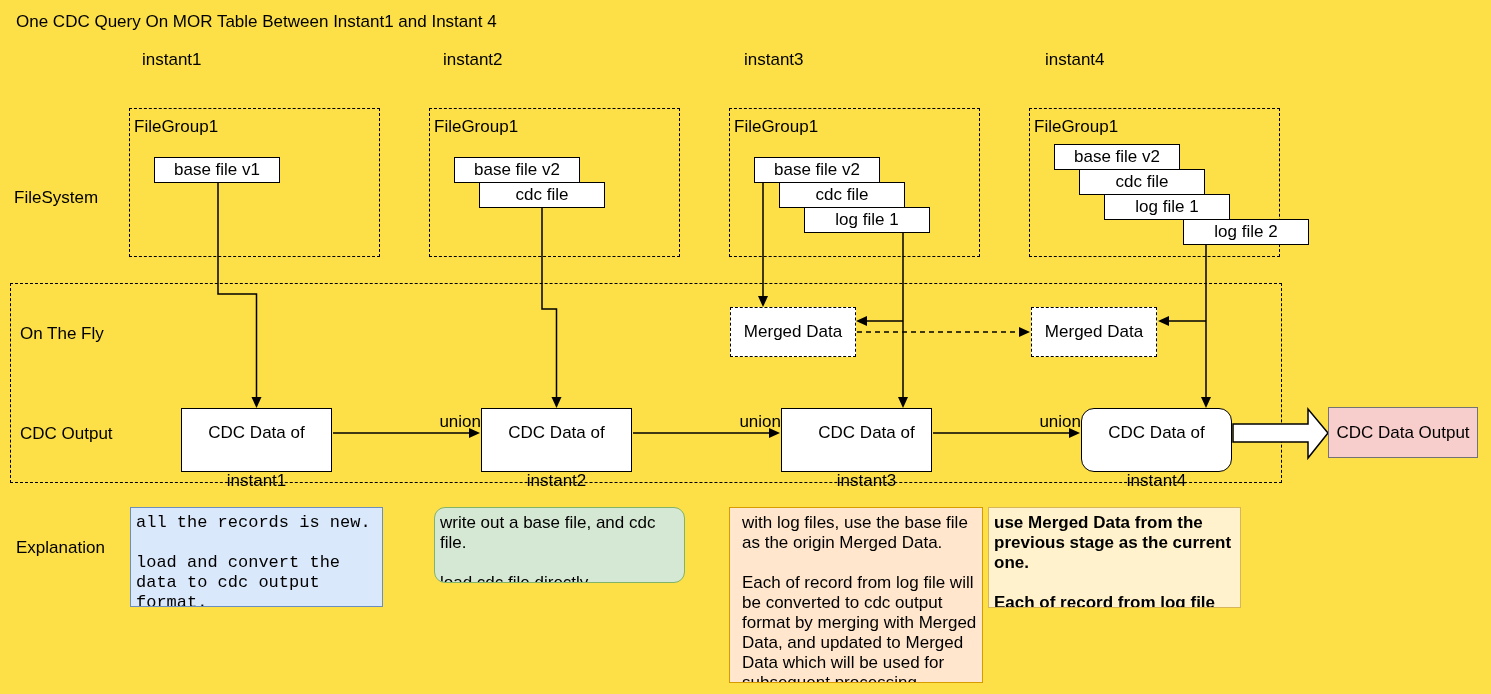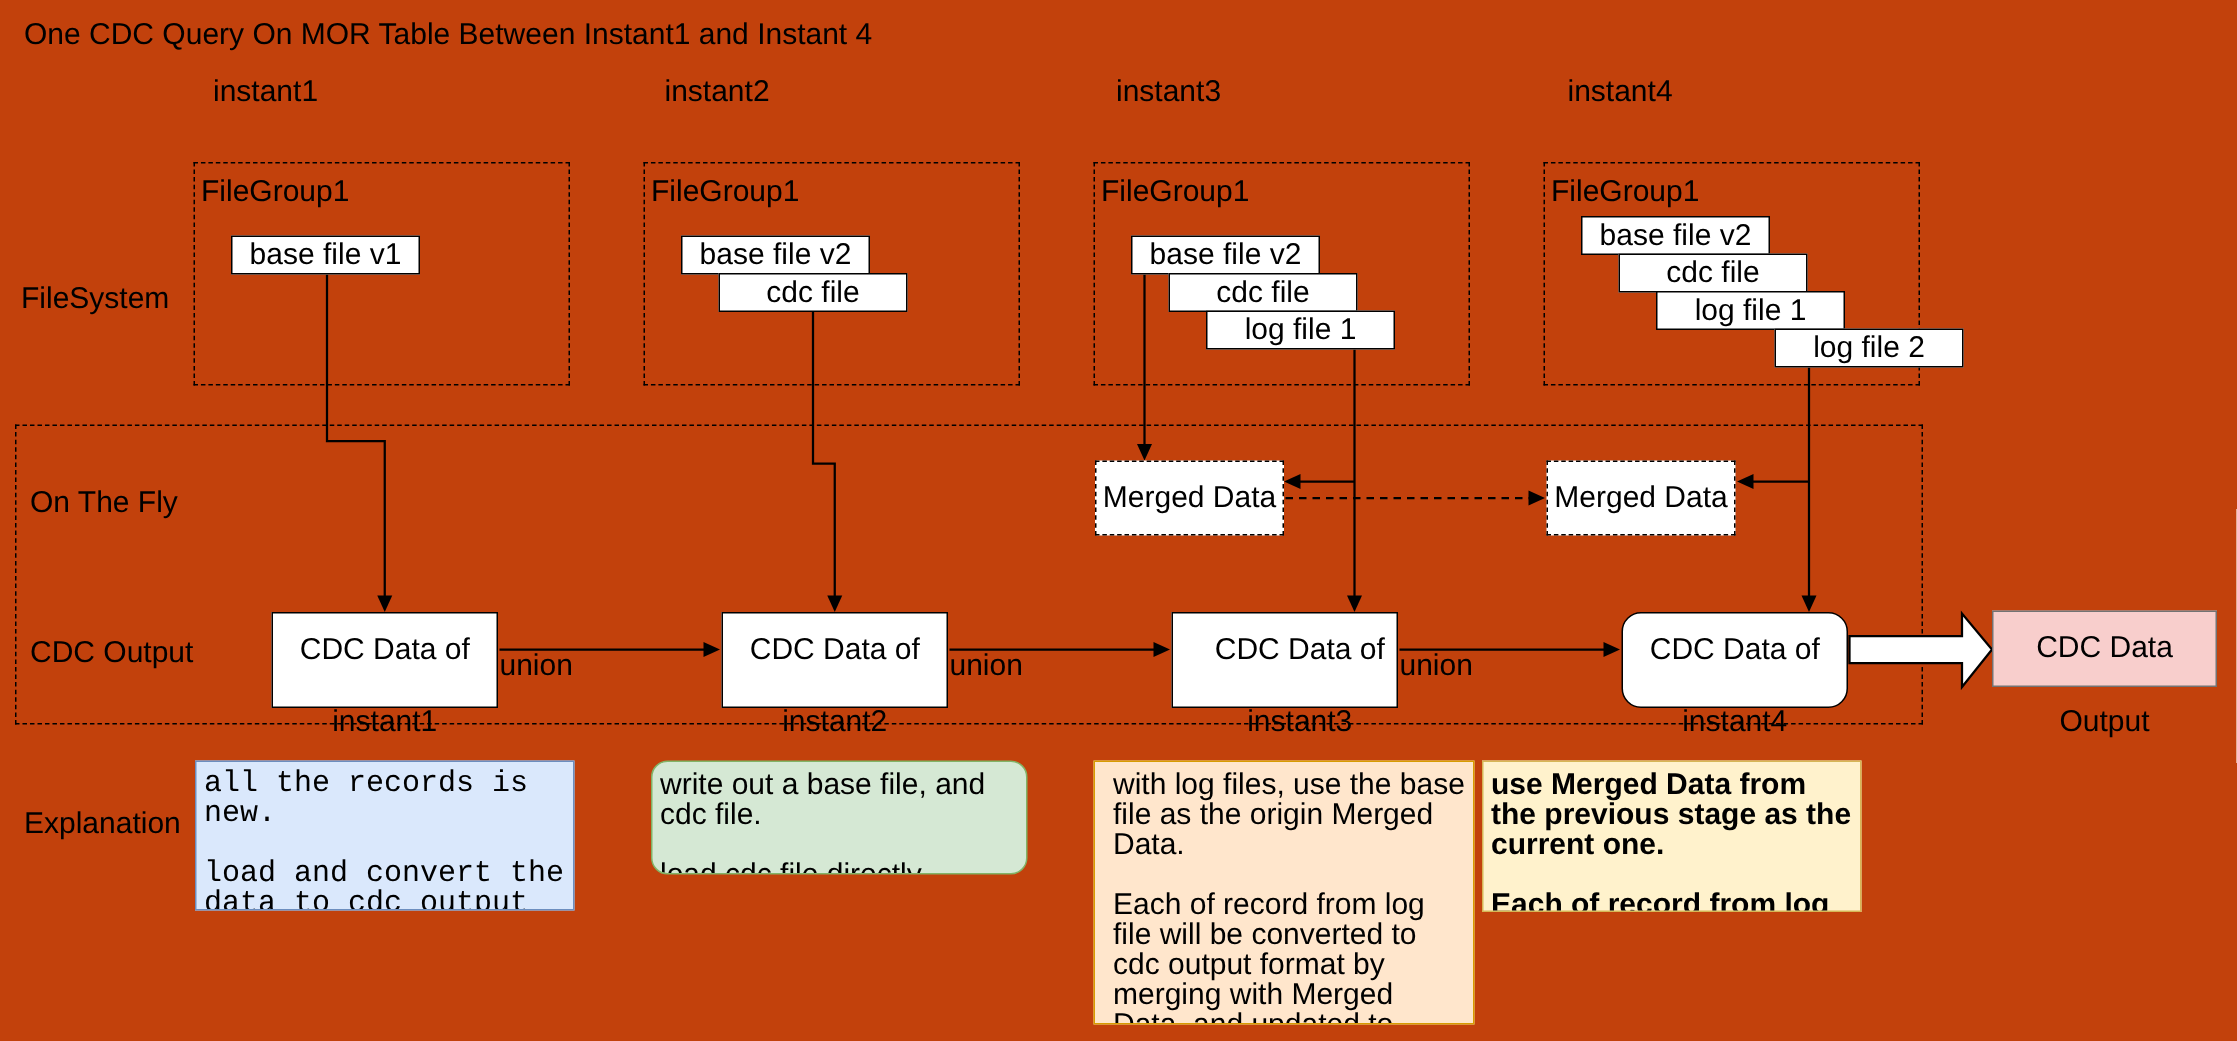--- a/index.html
+++ b/index.html
@@ -1,18 +1,18 @@
 <!DOCTYPE html>
 <html><head>
 <meta charset="utf-8">
 <style>
   html,body{margin:0;padding:0;background:#ffffff;}
   #canvas{
-    position:relative;width:1491px;height:694px;background:#c2410c;
-    font-family:"Liberation Sans", sans-serif;font-size:20px;color:#000;
+    position:relative;width:1491px;height:694px;background:#fde047;
+    font-family:"Liberation Sans", sans-serif;font-size:17px;color:#000;
     overflow:hidden;
   }
   .label{position:absolute;white-space:nowrap;}
   .filegroup{
     position:absolute;width:251px;height:149px;border:1px dashed #000;
     box-sizing:border-box;background:transparent;z-index:2;
   }
   .filegroup .fg-label{position:absolute;left:4px;top:8px;}
   .filebox{
     position:absolute;width:126px;height:26px;border:1px solid #000;
@@ -32,21 +32,21 @@
     position:absolute;width:151px;height:64px;border:1px solid #000;
     box-sizing:border-box;background:#fff;text-align:center;line-height:48px;
     z-index:3;
   }
   .outputbox{
     position:absolute;left:1328px;top:407px;width:150px;height:51px;
     border:1px solid #737373;background:#f8cecc;box-sizing:border-box;
     text-align:center;line-height:49px;z-index:3;
   }
   .union{
-    position:absolute;width:148px;text-align:left;top:412px;z-index:3;margin-top:21px;
+    position:absolute;width:148px;text-align:right;top:412px;z-index:3;
   }
   .expbox{
     position:absolute;box-sizing:border-box;border:1px solid;
     padding:5px 5px;line-height:20px;white-space:pre-wrap;overflow:hidden;
     z-index:2;
   }
   .exp-blue  {background:#dae8fc;border-color:#6c8ebf;}
   .exp-green {background:#d5e8d4;border-color:#82b366;}
   .exp-orange{background:#ffe6cc;border-color:#d79b00;}
   .exp-yellow{background:#fff2cc;border-color:#d6b656;}

